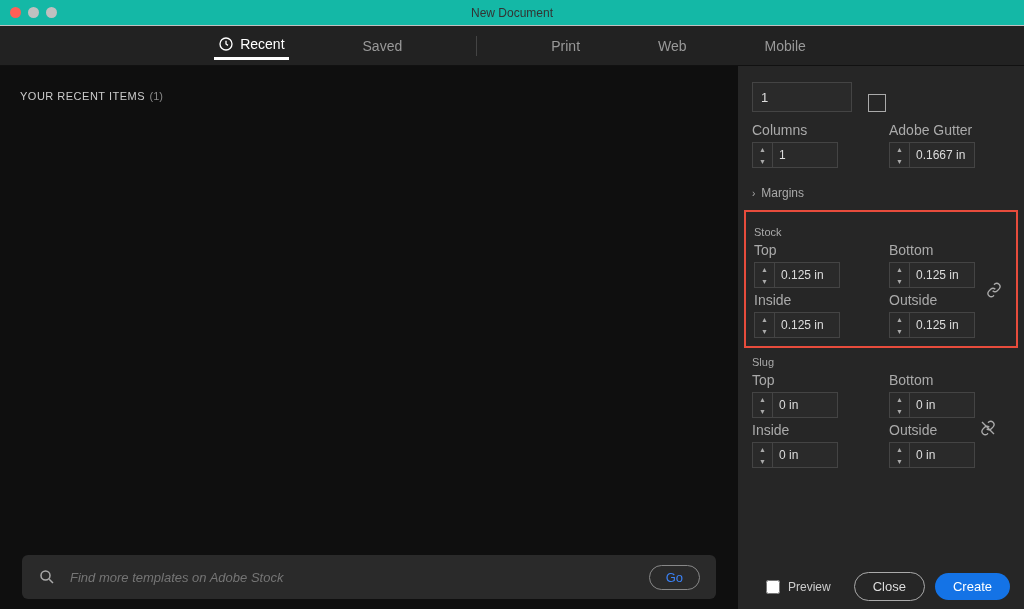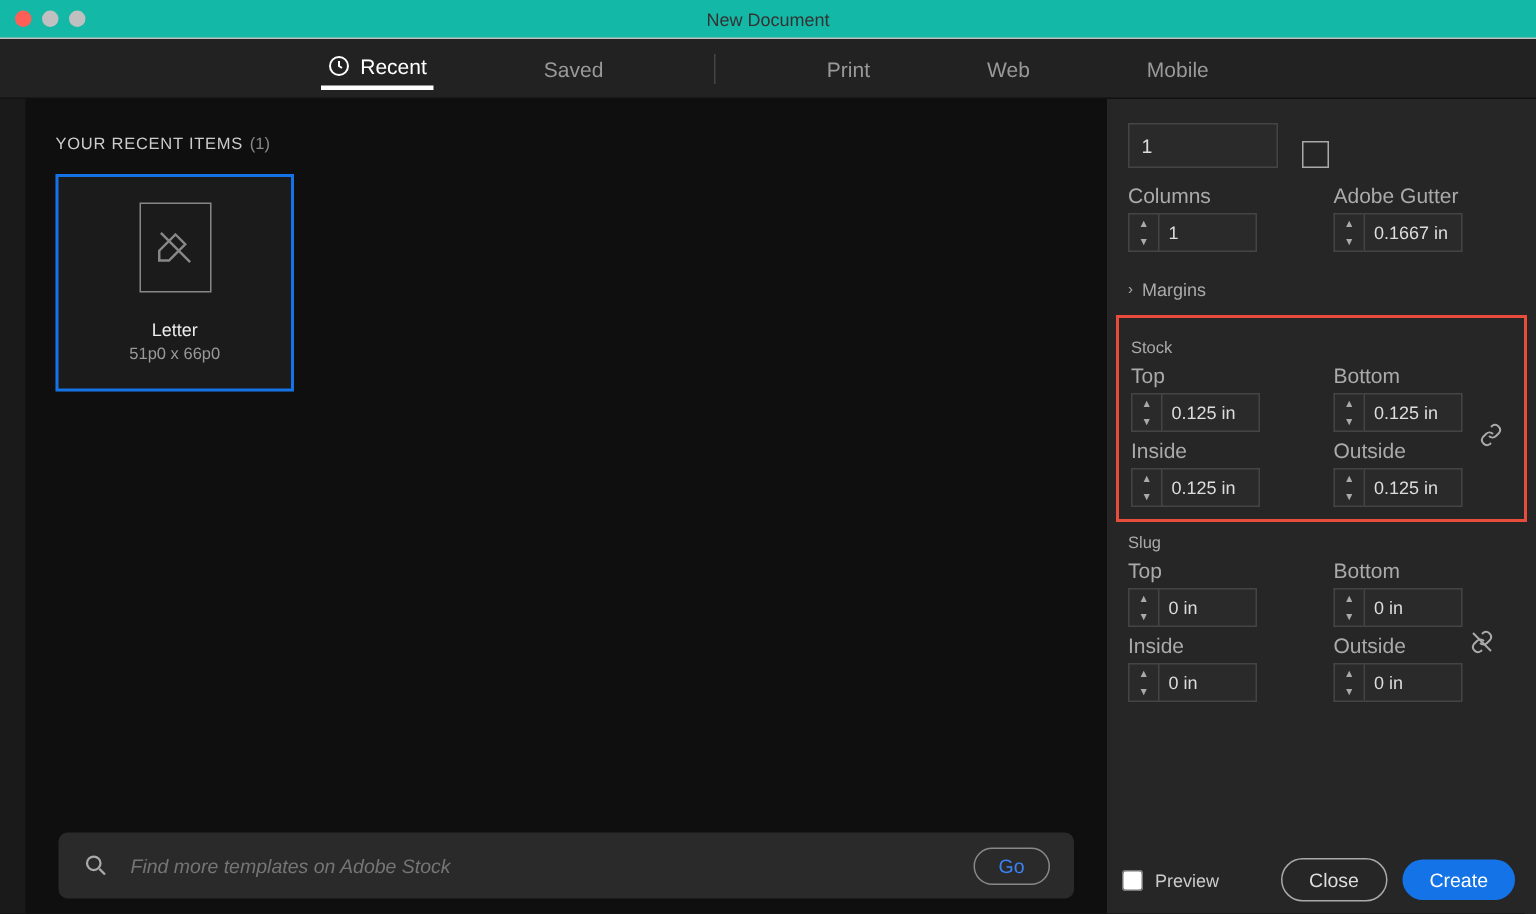--- a/index.html
+++ b/index.html
@@ -12,21 +12,21 @@
   .tl-min { background: #c0c0c0; }
   .tl-max { background: #c0c0c0; }
   .title-text { position: absolute; left: 50%; transform: translateX(-50%); font-size: 12px; color: #333; }
   
   .tabbar { height: 40px; background: #222; display: flex; align-items: center; justify-content: center; gap: 70px; border-bottom: 1px solid #111; }
   .tab { display: flex; align-items: center; gap: 6px; color: #999; font-size: 14px; cursor: pointer; padding: 0 4px; height: 28px; }
   .tab.active { color: #fff; border-bottom: 3px solid #fff; }
   .tab .icon-svg { width: 16px; height: 16px; }
   .tab-divider { width: 1px; height: 20px; background: #444; }
   
-  .content { display: flex; height: calc(609px - 26px - 40px); padding-left: 17px; }
+  .content { display: flex; height: calc(609px - 26px - 40px); }
   .left-panel { flex: 1; background: #0f0f0f; padding: 20px; position: relative; }
   .right-panel { width: 286px; background: #262626; padding: 16px 14px 10px 14px; position: relative; overflow: hidden; }
   
   .section-header { font-size: 11px; letter-spacing: 0.5px; color: #ccc; }
   .count { color: #888; font-size: 11px; }
   
   .preset-card { width: 159px; height: 145px; border: 2.5px solid #1473e6; background: #1b1b1b; margin-top: 12px; display: flex; flex-direction: column; align-items: center; justify-content: center; cursor: pointer; }
   .preset-icon { width: 48px; height: 60px; border: 1px solid #888; display: flex; align-items: center; justify-content: center; margin-bottom: 18px; }
   .preset-name { font-size: 12px; color: #eee; }
   .preset-dim { font-size: 11px; color: #999; margin-top: 3px; }
@@ -53,21 +53,21 @@
   .accordion.open { color: #4a9eff; }
   .acc-chevron { font-size: 10px; display: inline-block; }
   
   .sub-section { font-size: 11px; color: #aaa; margin-top: 8px; margin-bottom: 4px; }
   
   .bleed-box { border: 2px solid #e74c3c; padding: 6px 8px; margin: 2px -8px; }
   
   .link-icon { position: absolute; right: 14px; cursor: pointer; color: #aaa; }
   .link-icon svg { width: 16px; height: 16px; }
   
-  .bottom-row { position: absolute; bottom: 8px; left: 10px; right: 14px; display: flex; align-items: center; gap: 10px; }
+  .bottom-row { position: absolute; bottom: 8px; left: 28px; right: 14px; display: flex; align-items: center; gap: 10px; }
   .checkbox-wrap { display: flex; align-items: center; gap: 8px; font-size: 12px; color: #ccc; cursor: pointer; flex: 1; }
   .checkbox-wrap input { width: 14px; height: 14px; }
   .btn { padding: 6px 18px; border-radius: 16px; font-size: 13px; cursor: pointer; }
   .btn-close { background: transparent; border: 1.5px solid #aaa; color: #ddd; }
   .btn-create { background: #1473e6; border: none; color: #fff; }
   
   .search-icon-svg { width: 18px; height: 18px; color: #aaa; }
 </style>
 </head>
 <body>
@@ -102,29 +102,20 @@
   <div class="tab">
     <span>Mobile</span>
   </div>
 </div>
 
 <div class="content">
   <div class="left-panel">
     <div>
       <span class="section-header">YOUR RECENT ITEMS</span>
       <span class="count">(1)</span>
-    </div>
-    <div class="preset-card">
-      <div class="preset-icon">
-        <svg width="26" height="26" viewBox="0 0 24 24" fill="none" stroke="#888" stroke-width="1.5">
-            <path d="M3 3l18 18M12 4l6 6-10 10H2v-6z"></path>
-          </svg>
-      </div>
-      <div class="preset-name">Letter</div>
-      <div class="preset-dim">51p0 x 66p0</div>
     </div>
 
     <div class="search-bar">
       <svg class="search-icon-svg" viewBox="0 0 24 24" fill="none" stroke="currentColor" stroke-width="2">
           <circle cx="10" cy="10" r="6"></circle>
           <path d="M20 20l-5-5"></path>
         </svg>
       <input type="text" placeholder="Find more templates on Adobe Stock" style="">
       <button class="go-btn">Go</button>
     </div>

